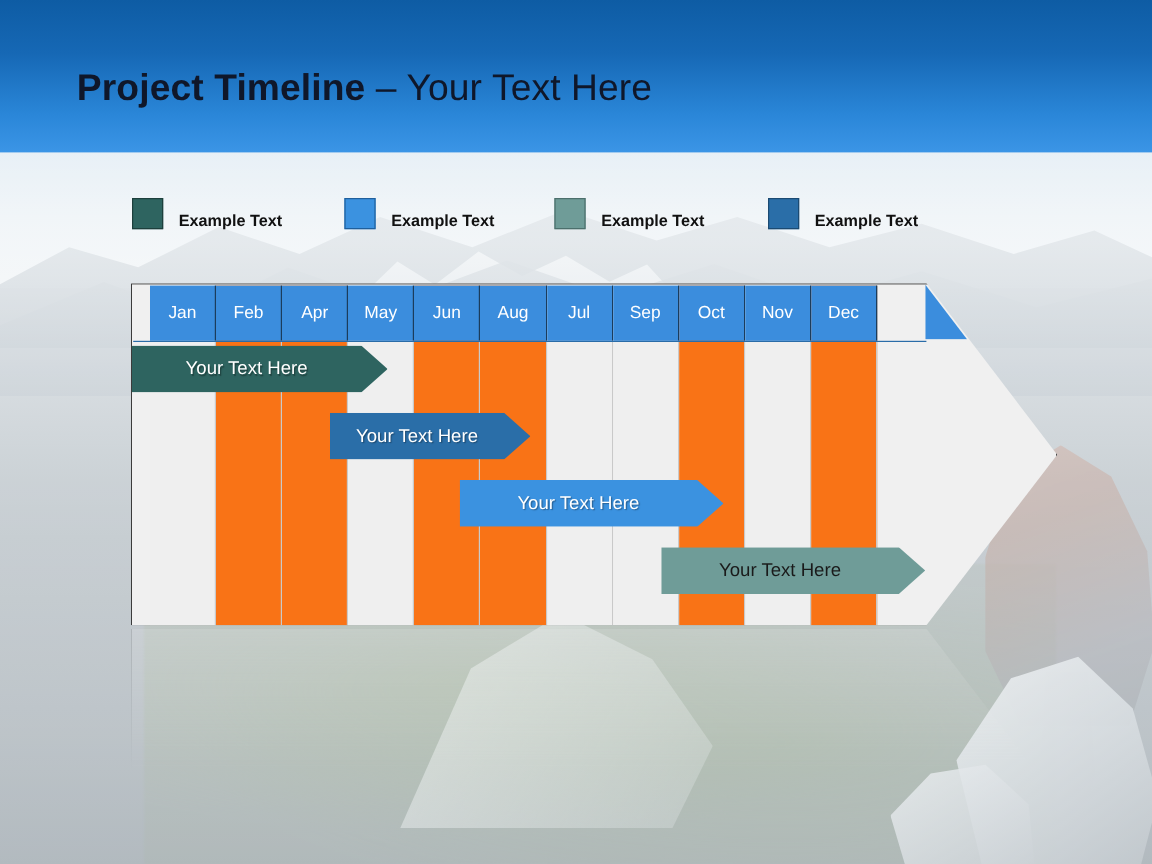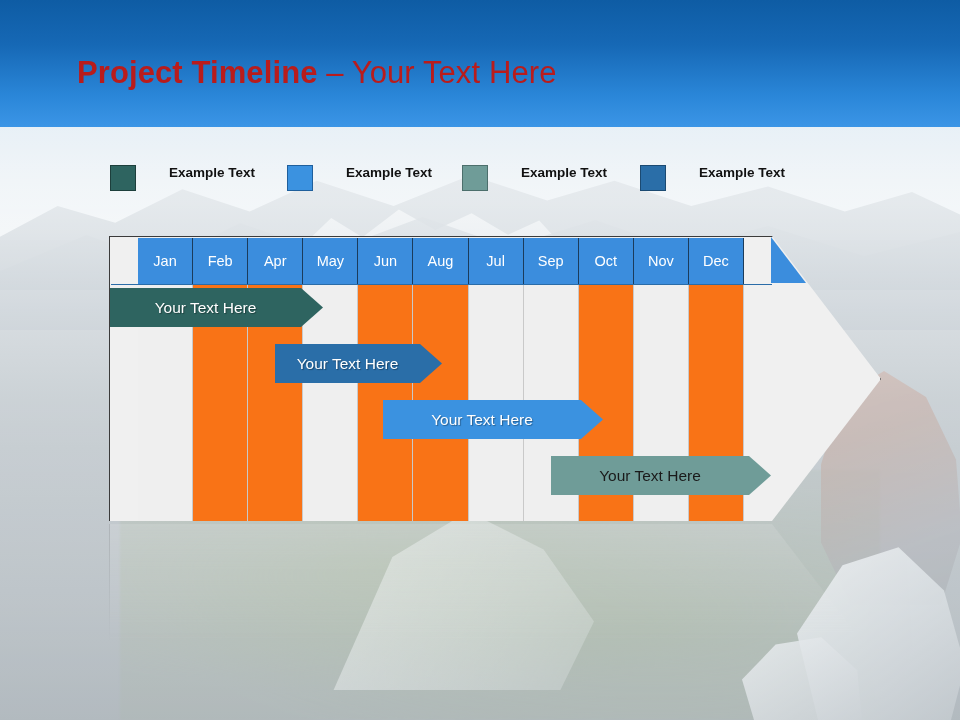--- a/index.html
+++ b/index.html
@@ -49,39 +49,39 @@
   .rock-small{position:absolute;left:742px;top:628px;width:120px;height:92px;
        background:linear-gradient(150deg,#dfe5e9,#a9b3ba);
        clip-path:polygon(10% 100%,0% 56%,28% 18%,66% 10%,96% 46%,100% 100%);opacity:.85;}
   .haze{position:absolute;inset:0;background:linear-gradient(180deg,
         rgba(255,255,255,.52) 0%,rgba(255,255,255,.62) 28%,
         rgba(255,255,255,.46) 55%,rgba(255,255,255,.40) 100%);}
 
   
   .banner{position:absolute;left:0;top:0;width:960px;height:127px;
        background:linear-gradient(180deg,#0e5ca4 0%,#1668b5 35%,#2a86d8 75%,#3b95e6 100%);}
-  .title{position:absolute;left:64px;top:57px;font-size:31px;color:#b91c1c;
-       letter-spacing:.1px;white-space:nowrap;line-height:1;margin-left:13px;}
+  .title{position:absolute;left:64px;top:57px;font-size:31px;color:#0f172a;
+       letter-spacing:.1px;white-space:nowrap;line-height:1;}
   .title b{font-weight:bold;}
   .title .dash{font-weight:normal;}
   .title .light{font-weight:normal;}
 
   
   .legend{position:absolute;left:110px;top:165px;width:720px;height:30px;}
-  .lg{position:absolute;top:0;display:flex;align-items:flex-start;gap:20px;}
+  .lg{position:absolute;top:0;display:flex;align-items:flex-end;}
   .sw{width:24px;height:24px;display:inline-block;}
   .lg-label{margin-left:13px;font-size:13.5px;font-weight:bold;color:#111;white-space:nowrap;}
 
   
   .chart{position:absolute;left:109px;top:236px;width:772px;height:286px;}
   .chart-body{position:absolute;left:0;top:0;width:772px;height:286px;
        background:#f0f0f0;border:1px solid #3b3b3b;
        clip-path:polygon(0 0,663px 0,772px 143px,663px 285px,0 285px);
        box-sizing:border-box;}
-  .cols{position:absolute;left:16px;top:1px;width:661px;height:284px;display:flex;padding-left:12px;}
+  .cols{position:absolute;left:3px;top:1px;width:661px;height:284px;display:flex;padding-left:12px;}
   .col{width:55.1px;height:100%;position:relative;}
   .col.alt{background:#f97316;}
   .col.odd{background:#efefef;}
   .col .sep{position:absolute;right:0;top:46px;bottom:0;width:1px;background:#c9c9c9;}
   .hdr{position:absolute;left:0;top:0;width:100%;height:46px;background:#3b8ddd;
        border-right:1px solid #1b3c5c;box-sizing:border-box;
        display:flex;align-items:center;justify-content:center;
        color:#fff;font-size:14.5px;}
   .hdr-band{position:absolute;left:1px;top:1px;width:661px;height:46px;
        border-bottom:1px solid #2a6ca8;pointer-events:none;}

